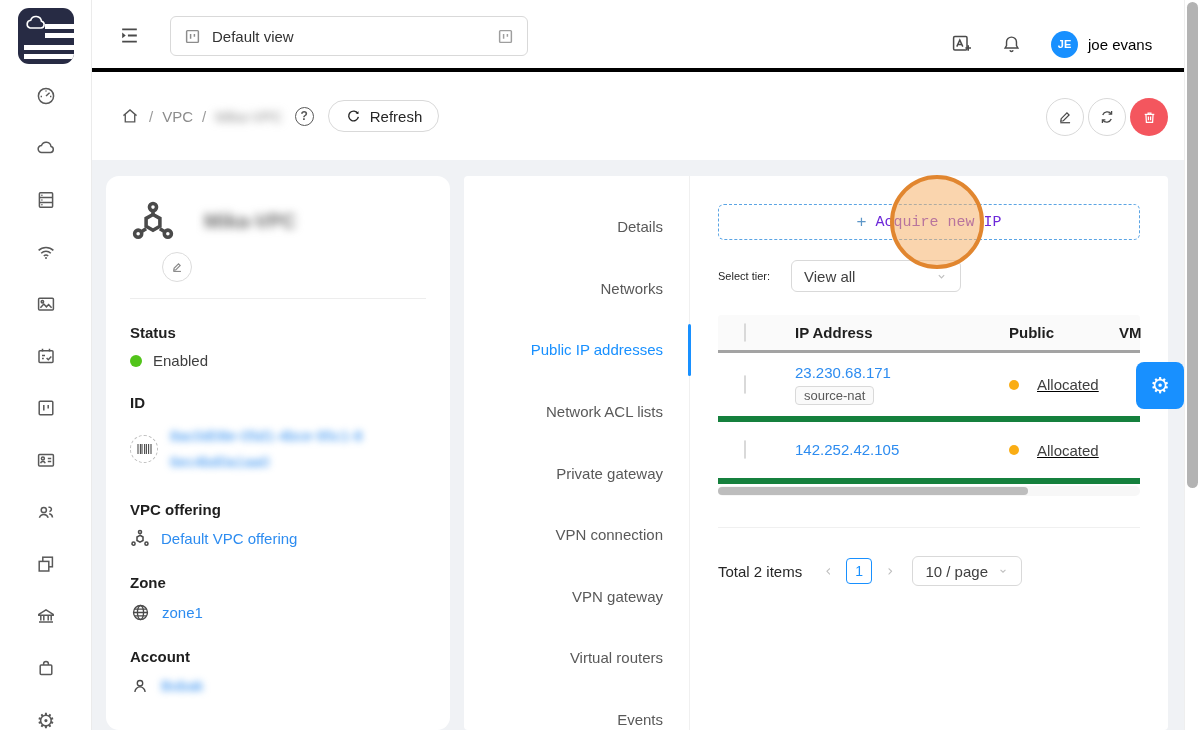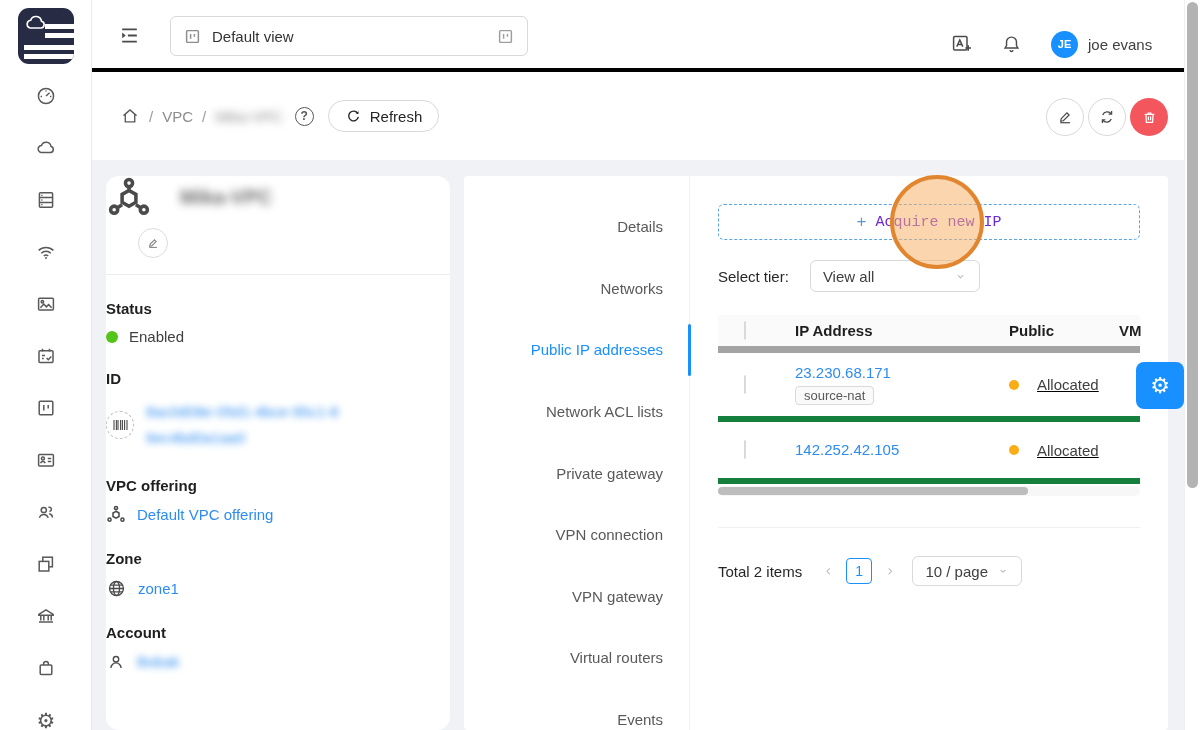--- a/index.html
+++ b/index.html
@@ -26,40 +26,40 @@
 
   
   .header { position:absolute; left:92px; top:0; width:1108px; height:72px; background:#fff; border-bottom:4px solid #000000; z-index:2; }
   .hamburger { position:absolute; left:26px; top:24px; cursor:pointer; }
   .view-switcher { position:absolute; left:78px; top:16px; width:358px; height:40px; border:1px solid #d9d9d9; border-radius:6px; display:flex; align-items:center; padding:0 12px; background:#fff; cursor:pointer; }
   .view-switcher .label { font-size:15px; color:#333; margin-left:10px; flex:1; }
   .header-right { position:absolute; left:858px; top:0; height:88px; display:flex; align-items:center; }
   .translate { margin-right:27px; cursor:pointer; }
   .bell { margin-right:29px; cursor:pointer; }
   .avatar { width:27px; height:27px; border-radius:50%; background:#1890ff; color:#fff; font-size:11px; font-weight:700; display:flex; align-items:center; justify-content:center; cursor:pointer; }
-  .username { margin-left:10px; font-size:15px; color:#404040; cursor:pointer; }
+  .username { margin-left:10px; font-size:15px; color:#000000; cursor:pointer; }
 
   
   .crumbrow { position:absolute; left:92px; top:72px; width:1108px; height:88px; background:#fff; z-index:1; }
   .crumbs { position:absolute; left:28px; top:0; height:88px; display:flex; align-items:center; }
   .crumb-sep { color:#9b9b9b; font-size:15px; margin:0 9px; }
   .crumb-txt { color:#8c8c8c; font-size:15px; }
   .crumb-cur { color:#8a8a8a; font-size:15px; }
   .blurred { filter:blur(4px); }
   .blurred-lite { filter:blur(3.5px); }
   .help-circle { width:19px; height:19px; border:1.5px solid #595959; border-radius:50%; display:flex; align-items:center; justify-content:center; font-size:12px; font-weight:700; color:#595959; margin-left:12px; cursor:pointer; }
   .refresh-btn { margin-left:14px; height:32px; border:1px solid #d9d9d9; border-radius:16px; background:#fff; display:flex; align-items:center; padding:0 16px; gap:8px; cursor:pointer; }
   .refresh-btn .lbl { font-size:15px; color:#262626; }
   .circ { position:absolute; top:26px; width:38px; height:38px; border-radius:50%; background:#fff; border:1px solid #d9d9d9; display:flex; align-items:center; justify-content:center; cursor:pointer; }
   .circ.edit { left:954px; }
   .circ.restart { left:996px; }
   .circ.danger { left:1038px; background:#f4565e; border:none; }
 
   
-  .left-card { position:absolute; left:106px; top:176px; width:344px; height:554px; background:#fff; border-radius:13px; z-index:1; }
+  .left-card { position:absolute; left:106px; top:176px; width:344px; height:554px; background:#fff; border-radius:13px; padding:24px; z-index:1; }
   .vpc-head { display:flex; align-items:flex-start; }
   .vpc-title { margin-left:28px; margin-top:10px; font-size:20px; font-weight:700; color:#6d6d6d; }
   .mini-edit { margin-left:32px; margin-top:6px; width:30px; height:30px; border-radius:50%; border:1px solid #dcdcdc; display:flex; align-items:center; justify-content:center; cursor:pointer; }
   .card-divider { margin-top:16px; border-top:1px solid #ededed; }
   .sec-label { margin-top:25px; font-size:15px; font-weight:700; color:#1f1f1f; }
   .sec-row { margin-top:11px; display:flex; align-items:center; gap:11px; }
   .dot { width:12px; height:12px; border-radius:50%; }
   .dot-green { background:#52c41a; }
   .sec-value { font-size:15px; color:#404040; }
   .link { font-size:15px; color:#2d8cf0; cursor:pointer; }
@@ -72,27 +72,27 @@
   .dnav { position:absolute; left:0; top:0; width:226px; height:554px; border-right:1px solid #f0f0f0; padding-top:20px; }
   .nav-item { height:61.6px; display:flex; align-items:center; justify-content:flex-end; padding-right:26px; font-size:15px; color:#595959; cursor:pointer; }
   .nav-item.active { color:#1890ff; }
   .nav-indicator { position:absolute; right:-2px; top:148px; width:3px; height:52px; background:#1890ff; border-radius:2px; }
 
   .panel { position:absolute; left:254px; top:0; width:422px; }
   .acquire-btn { margin-top:28px; height:36px; width:422px; border:1px dashed #5aa4e4; border-radius:6px; background:#fff; display:flex; align-items:center; justify-content:center; gap:9px; cursor:pointer; }
   .acquire-btn .plus { font-size:17px; color:#5d96c8; }
   .acquire-btn .lbl { font-size:15px; color:#6d28d9;font-family:Liberation Mono, monospace; }
   .tier-row { margin-top:20px; display:flex; align-items:center; }
-  .tier-label { font-size:15px; color:#262626; }
+  .tier-label { font-size:11px; color:#262626; }
   .tier-select { margin-left:21px; width:170px; height:32px; border:1px solid #d9d9d9; border-radius:6px; background:#fff; display:flex; align-items:center; justify-content:space-between; padding:0 12px; cursor:pointer; }
   .tier-select .val { font-size:15px; color:#404040; }
 
   .tbl { margin-top:23px; width:422px; }
   .tgrid { display:grid; grid-template-columns:54px 213px 115px 40px; align-items:center; }
-  .thead { height:38px; background:#fafafa; border-bottom:7px solid #a3a3a3; border-radius:3px 3px 0 0; }
+  .thead { height:38px; background:#fafafa; border-bottom:3px solid #a3a3a3; border-radius:3px 3px 0 0; }
   .th { font-size:15px; font-weight:700; color:#1f1f1f; }
   .c-check { padding-left:26px; }
   .c-ip { padding-left:23px; }
   .c-state { padding-left:24px; }
   .c-vm { padding-left:19px; }
   .checkbox { width:16px; height:16px; border:1px solid #d9d9d9; border-radius:4px; background:#fff; cursor:pointer; }
   .trow { border-bottom:6px solid #15803d; }
   .trow.r1 { height:69px; }
   .trow.r2 { height:62px; }
   .ip-cell { display:flex; flex-direction:column; justify-content:center; gap:5px; align-items:flex-start; }

